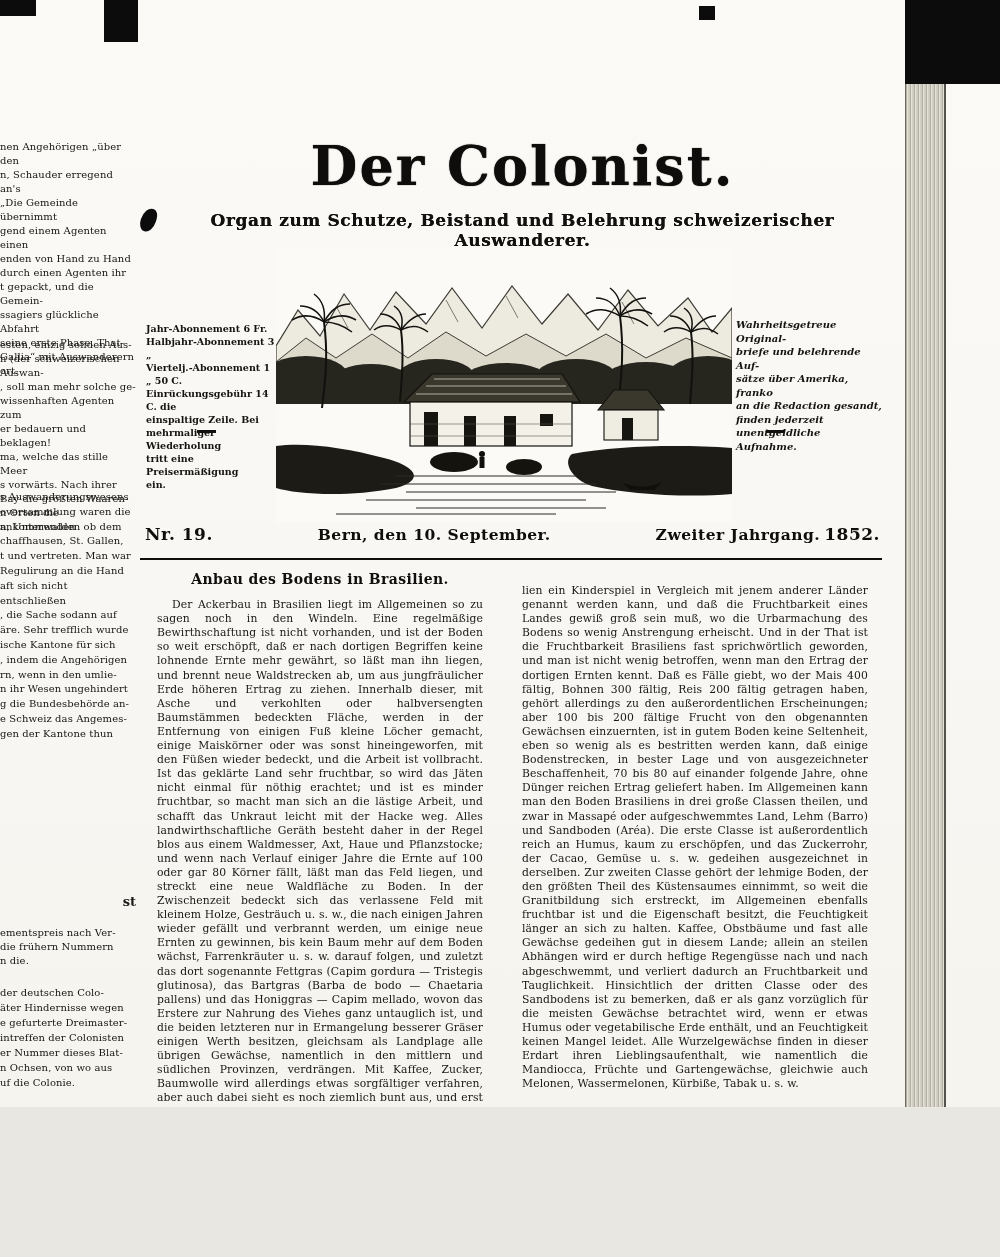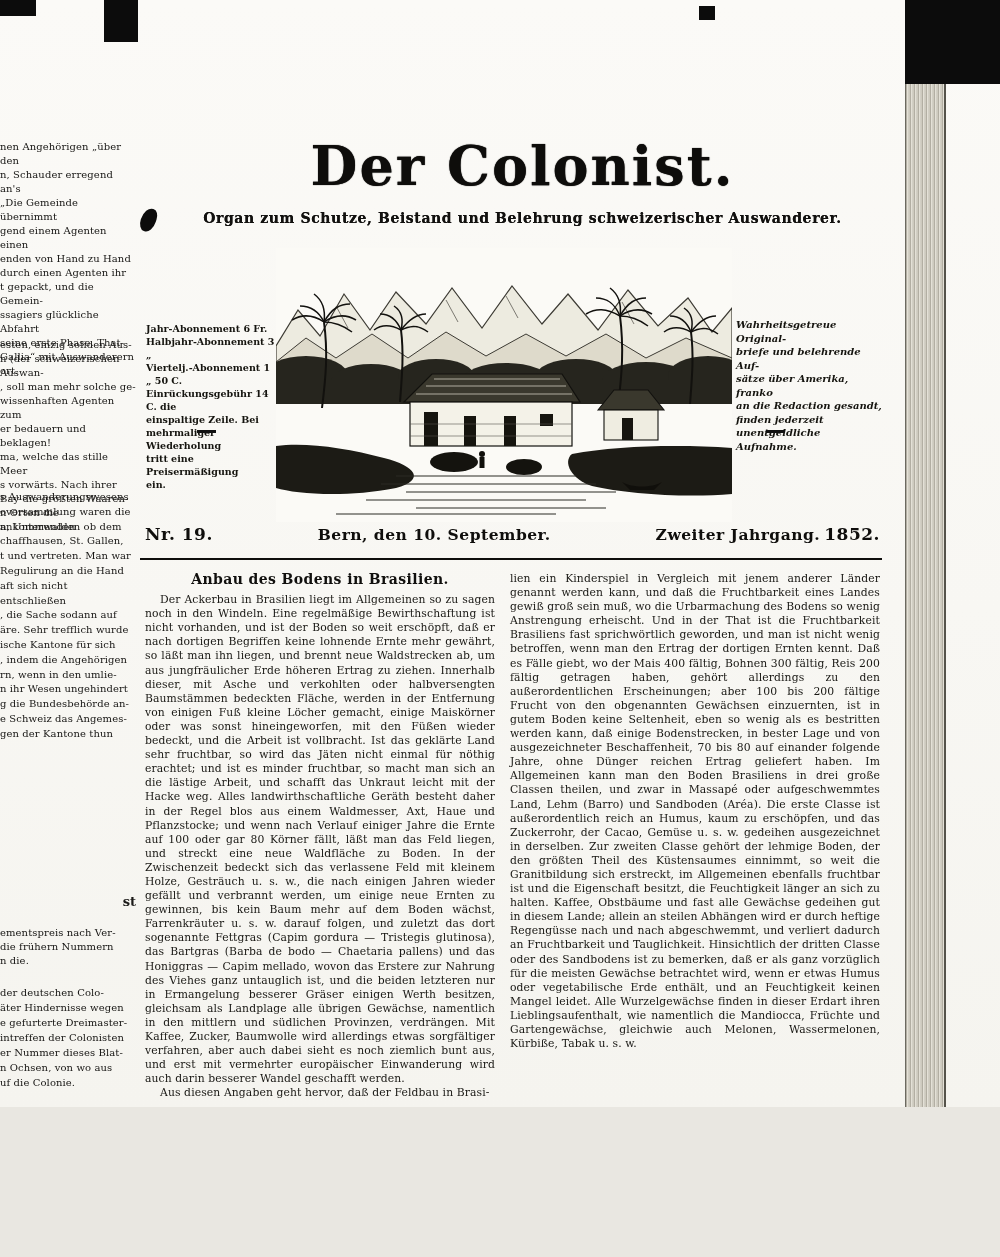--- a/index.html
+++ b/index.html
@@ -20,21 +20,21 @@
   .fore-edge{left:905px;top:84px;width:38px;height:1156px;
      background:repeating-linear-gradient(90deg,#8d897e 0px,#d8d4c8 1px,#efede5 2px,#b5b1a4 3px,#e6e3d9 4px);
      border-right:2px solid #55534b;border-left:1px solid #6b6960;}
   
   .adjacent{left:0;width:136px;font-size:10px;line-height:14px;white-space:pre-line;
             color:#161513;letter-spacing:0.1px;overflow:hidden;}
   .adj-head{left:0;top:894px;width:136px;font-size:13px;font-weight:bold;text-align:right;}
   
   .main-title{left:140px;top:134px;width:765px;text-align:center;font-size:54px;font-weight:bold;
               letter-spacing:2px;color:#0e0d0b;text-shadow:0 0 1px #0e0d0b;}
-  .sub-title{left:140px;top:210px;width:765px;text-align:center;font-size:14px;font-weight:bold;
+  .sub-title{left:140px;top:210px;width:765px;text-align:center;font-size:17px;font-weight:bold;
              letter-spacing:0.6px;color:#12110f;text-shadow:0 0 0.5px #12110f;}
   .ink-blot{left:141px;top:208px;width:15px;height:24px;background:#0c0c0c;
             border-radius:60% 40% 55% 45%;transform:rotate(18deg);}
   .left-info{left:146px;top:322px;width:132px;font-size:9.5px;line-height:13px;white-space:pre-line;
              color:#15140f;font-weight:bold;}
   .right-info{left:736px;top:318px;width:148px;font-size:10px;line-height:13.5px;white-space:pre-line;
               color:#15140f;font-style:italic;font-weight:bold;}
   .dash{height:3px;background:#111;}
   .dash-l{left:197px;top:430px;width:19px;}
   .dash-r{left:766px;top:430px;width:19px;}
@@ -47,21 +47,21 @@
   .volume{font-size:15.5px;letter-spacing:0.5px;}
   .year{font-size:17px;margin-left:4px;}
   .head-rule{left:140px;top:558px;width:742px;height:2px;background:#0f0e0c;}
   
   .col{top:572px;font-size:10.8px;line-height:14.1px;text-align:justify;color:#181713;
        letter-spacing:0.1px;}
   .col1{left:145px;width:350px;}
   .col2{left:510px;width:370px;}
   .art-head{text-align:center;font-weight:bold;font-size:14px;margin:0 0 7px 0;
             letter-spacing:0.4px;color:#100f0d;}
-  .col p{margin:0;text-indent:15px;}
+  .col p{margin:12px;text-indent:15px;}
   .col p.noindent{text-indent:0;}
 </style>
 </head>
 <body>
 
 <div class="scan">
 
   <div class="abs ink blk-tl-a"></div>
   <div class="abs ink blk-tl-b"></div>
   <div class="abs ink blk-tr-sq"></div>

